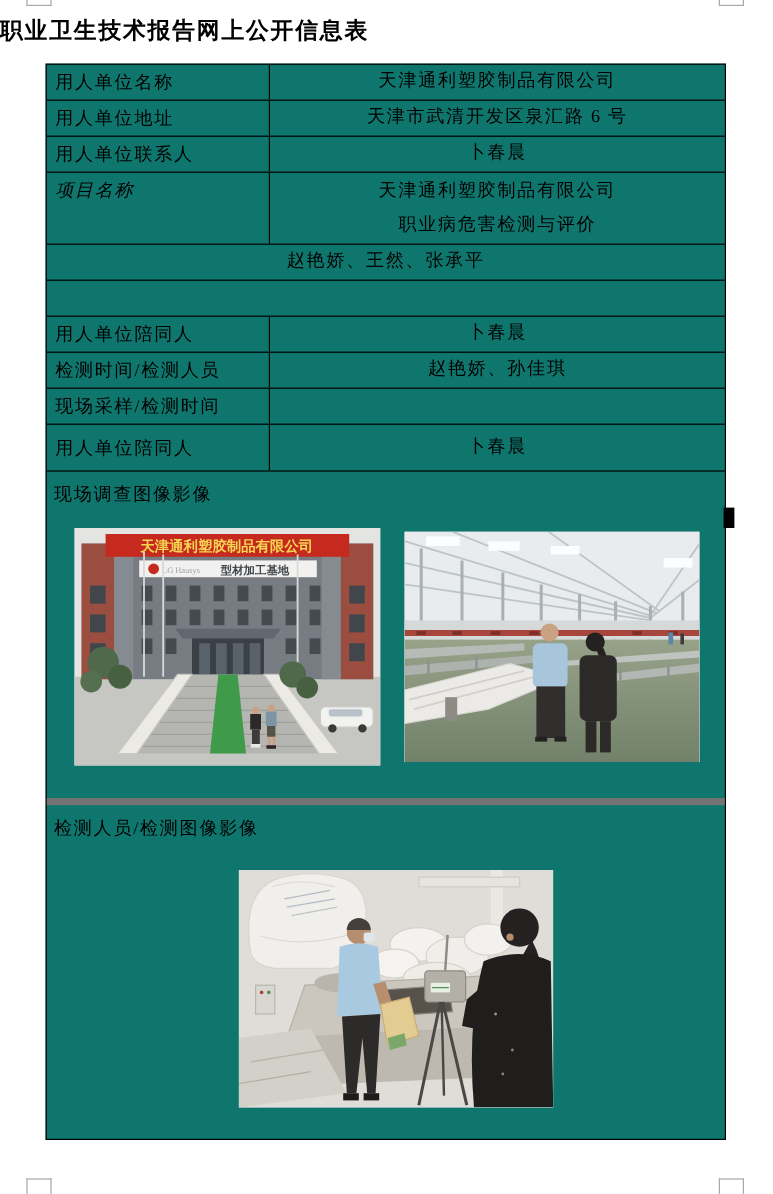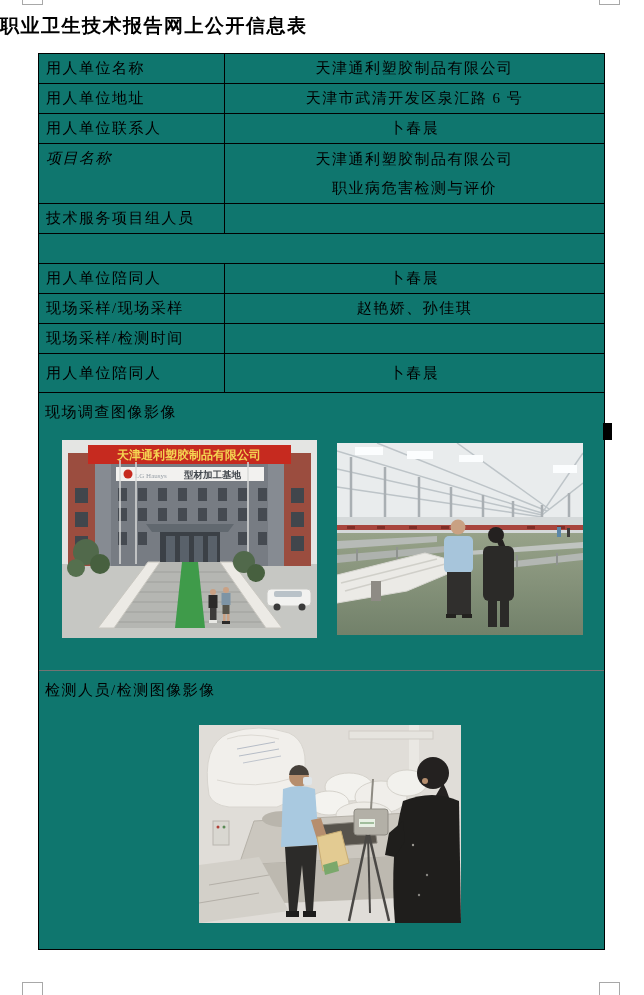--- a/index.html
+++ b/index.html
@@ -7,21 +7,21 @@
         font-family:"Liberation Serif","DejaVu Serif",serif;color:#000;}
   .doc-title{position:absolute;top:13px;left:0;width:644px;text-align:left;
              font-size:19px;font-weight:bold;letter-spacing:1.5px;}
   .info-table{position:absolute;left:38px;top:53px;width:567px;border:1px solid #000;box-sizing:border-box;background:#0f766e;}
   .trow{display:flex;border-bottom:1px solid #000;box-sizing:border-box;}
   .tlabel{width:186px;border-right:1px solid #000;box-sizing:border-box;padding-left:7px;
           display:flex;align-items:center;font-size:15px;letter-spacing:1.5px;}
   .tvalue{flex:1;display:flex;flex-direction:column;align-items:center;justify-content:center;
           font-size:15px;letter-spacing:1.5px;text-align:center;line-height:1.9;}
   .section{position:relative;box-sizing:border-box;}
-  .section-border{border-bottom:1px solid #737373;}
+  .section-border{border-bottom:6px solid #737373;}
   .section-label{padding:10px 0 0 6px;font-size:15px;letter-spacing:1.5px;}
   .photo{position:absolute;overflow:hidden;background:#ddd;}
   .photo svg{display:block;}
   .crop-mark{position:absolute;box-sizing:border-box;}
   .crop-top{border:1px solid #a8a8a8;border-top:none;width:21px;height:5px;top:0;}
   .crop-bottom{border:1px solid #a8a8a8;border-bottom:none;width:21px;height:13px;top:982px;}
   .cursor-mark{position:absolute;left:603px;top:423px;width:9px;height:17px;background:#000;}
 </style>
 </head>
 <body>
@@ -50,30 +50,30 @@
       <div class="tvalue">卜春晨</div>
     </div>
     <div class="trow" style="height:60px">
       <div class="tlabel" style="align-items:flex-start;padding-top:5px;font-style:italic;">项目名称</div>
       <div class="tvalue">
         <div>天津通利塑胶制品有限公司</div>
         <div>职业病危害检测与评价</div>
       </div>
     </div>
     <div class="trow" style="height:30px">
-      <div class="tlabel">技术服务项目组人员</div>
+      <div class="tvalue">赵艳娇、王然、张承平</div>
     </div>
     <div class="trow" style="height:30px">
     </div>
     <div class="trow" style="height:30px">
       <div class="tlabel">用人单位陪同人</div>
       <div class="tvalue">卜春晨</div>
     </div>
     <div class="trow" style="height:30px">
-      <div class="tlabel">现场采样/现场采样</div>
+      <div class="tlabel">检测时间/检测人员</div>
       <div class="tvalue">赵艳娇、孙佳琪</div>
     </div>
     <div class="trow" style="height:30px">
       <div class="tlabel">现场采样/检测时间</div>
     </div>
     <div class="trow" style="height:39px">
       <div class="tlabel">用人单位陪同人</div>
       <div class="tvalue">卜春晨</div>
     </div>
 

